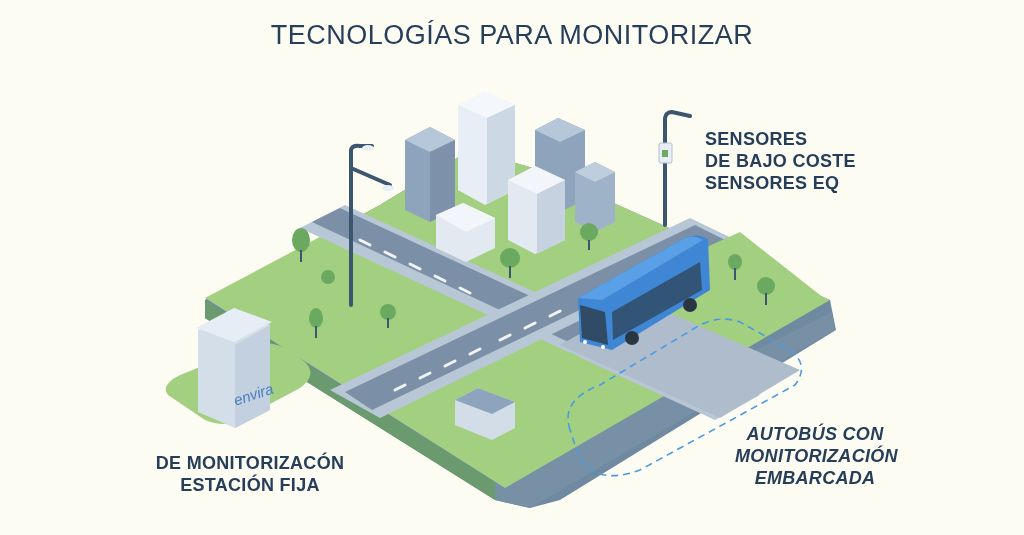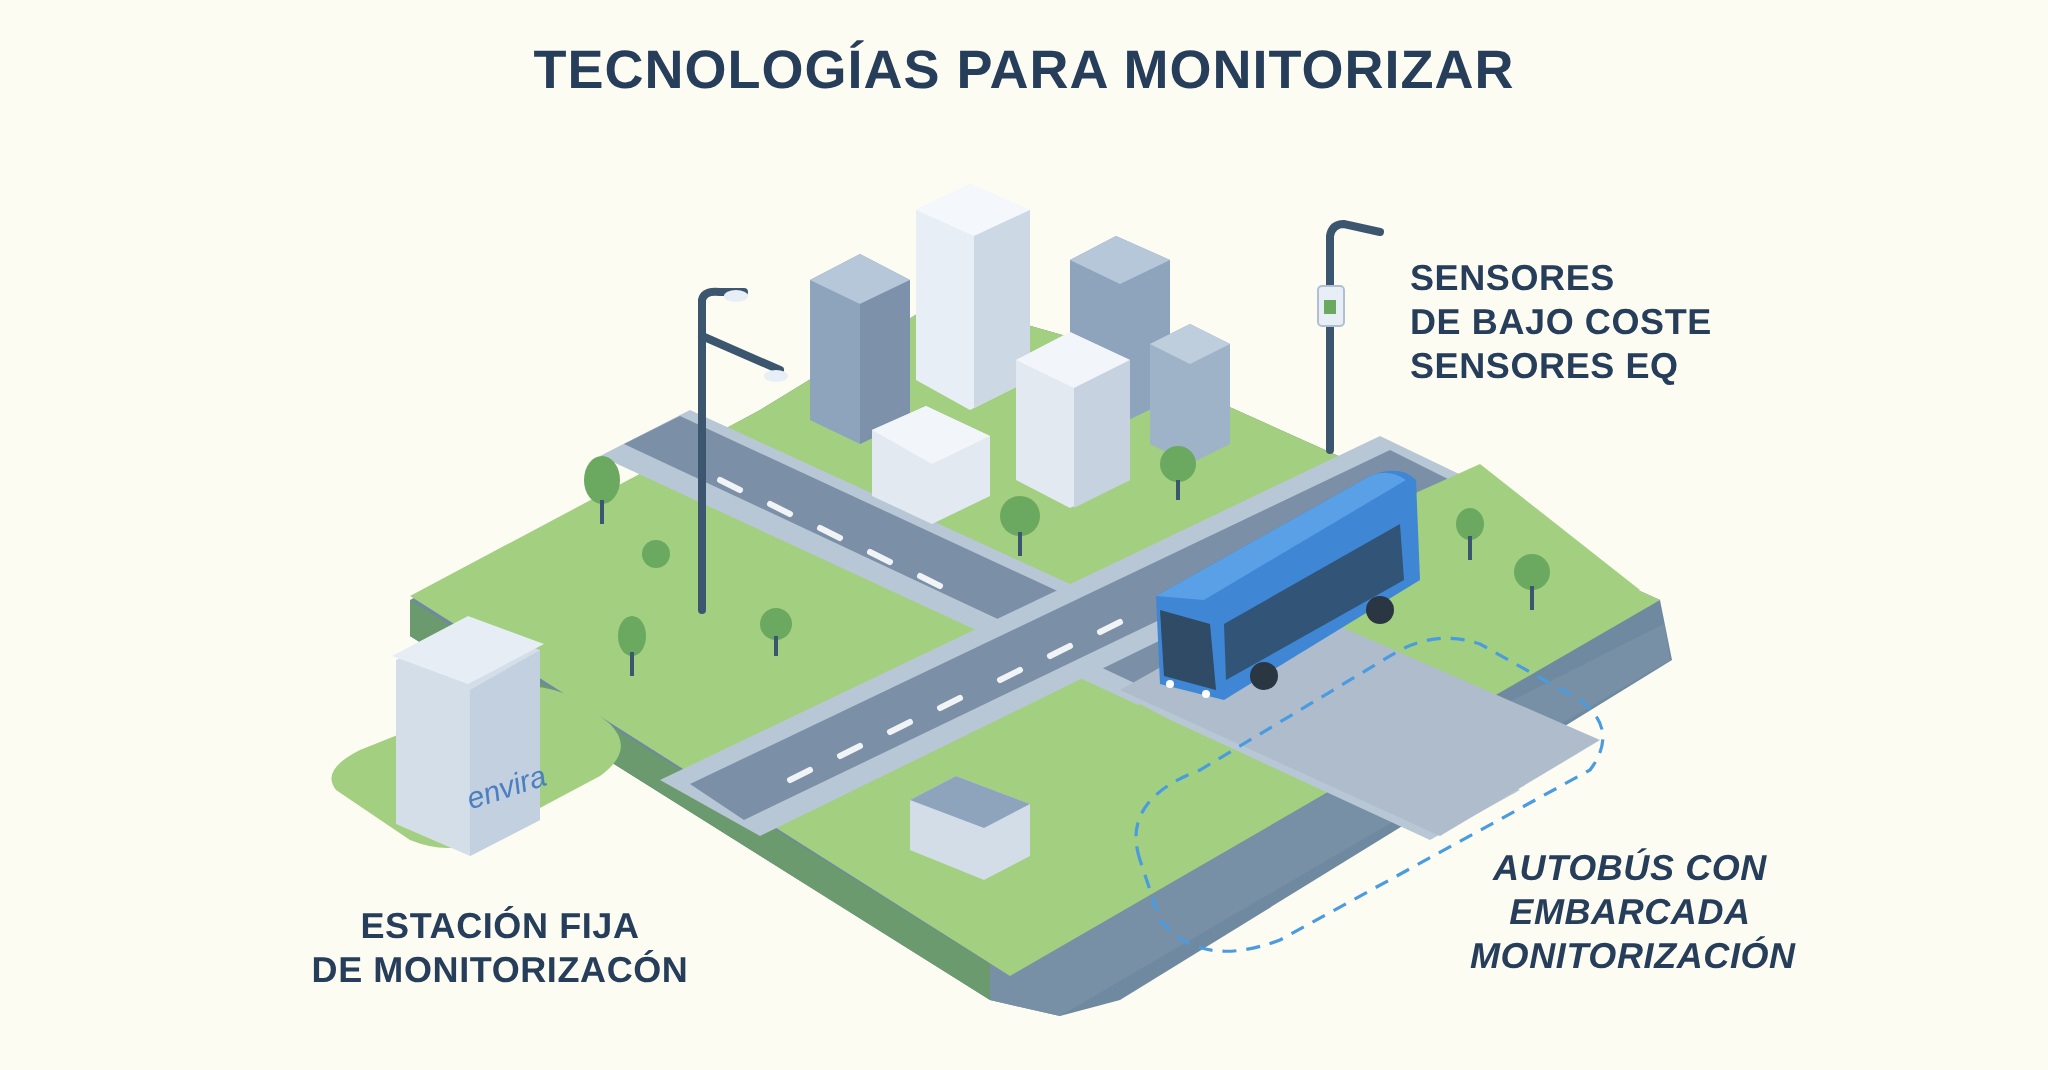--- a/index.html
+++ b/index.html
@@ -1,19 +1,19 @@
 <!DOCTYPE html>
 <html><head>
 <meta charset="utf-8">
 <style>
   html, body { margin:0; padding:0; }
   body { width:1024px; height:535px; background:#fdfcf3; overflow:hidden; position:relative;
          font-family:"Liberation Sans", "DejaVu Sans", sans-serif; }
   .title { position:absolute; left:0; top:18px; width:1024px; text-align:center;
-           color:#263e5a; font-weight:bold; font-size:27px; line-height:34px; letter-spacing:0.5px; }
+           color:#263e5a; font-weight:normal; font-size:27px; line-height:34px; letter-spacing:0.5px; }
   .title div { white-space:nowrap; }
   .scene { position:absolute; left:0; top:0; width:1024px; height:535px; }
   .label { position:absolute; color:#263e5a; font-weight:bold; font-size:18px; line-height:22px; letter-spacing:0.3px; }
   .label div { white-space:nowrap; }
   .lbl-sensor { left:705px; top:128px; text-align:left; }
   .lbl-station { left:150px; top:452px; width:200px; text-align:center; }
   .lbl-bus { left:735px; top:423px; width:160px; text-align:center;font-style:italic; }
   .brand { position:absolute; left:234px; top:392px; color:#4a7fc0; font-size:15px; font-style:italic;
            transform:rotate(-18deg); transform-origin:left center; }
 </style>
@@ -149,21 +149,21 @@
 
 <div class="brand">envira</div>
 
 <div class="label lbl-sensor">
   <div>SENSORES</div>
   <div>DE BAJO COSTE</div>
   <div>SENSORES EQ</div>
 </div>
 
 <div class="label lbl-station">
+  <div>DE MONITORIZACÓN</div>
   <div>ESTACIÓN FIJA</div>
-  <div>DE MONITORIZACÓN</div>
 </div>
 
 <div class="label lbl-bus">
   <div>AUTOBÚS CON</div>
+  <div>MONITORIZACIÓN</div>
   <div>EMBARCADA</div>
-  <div>MONITORIZACIÓN</div>
 </div>
 
 </body></html>

